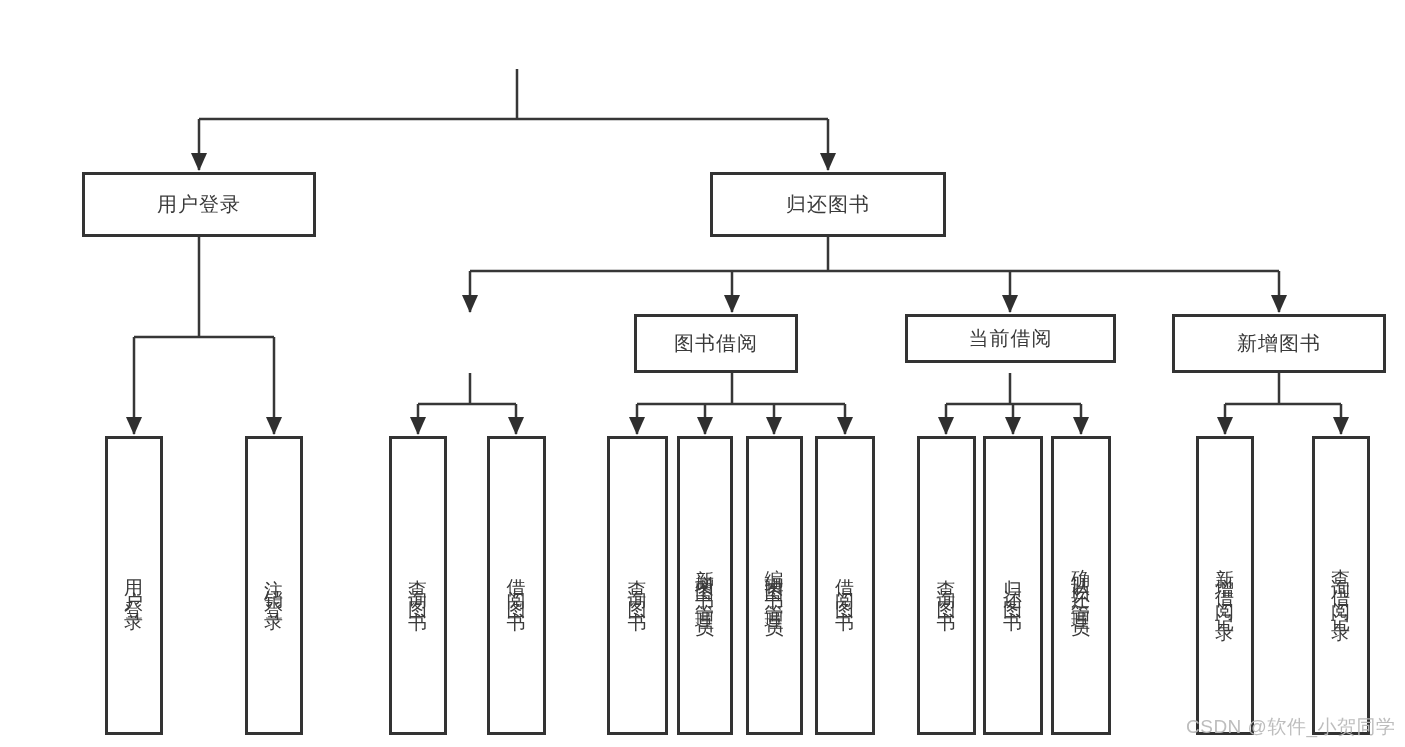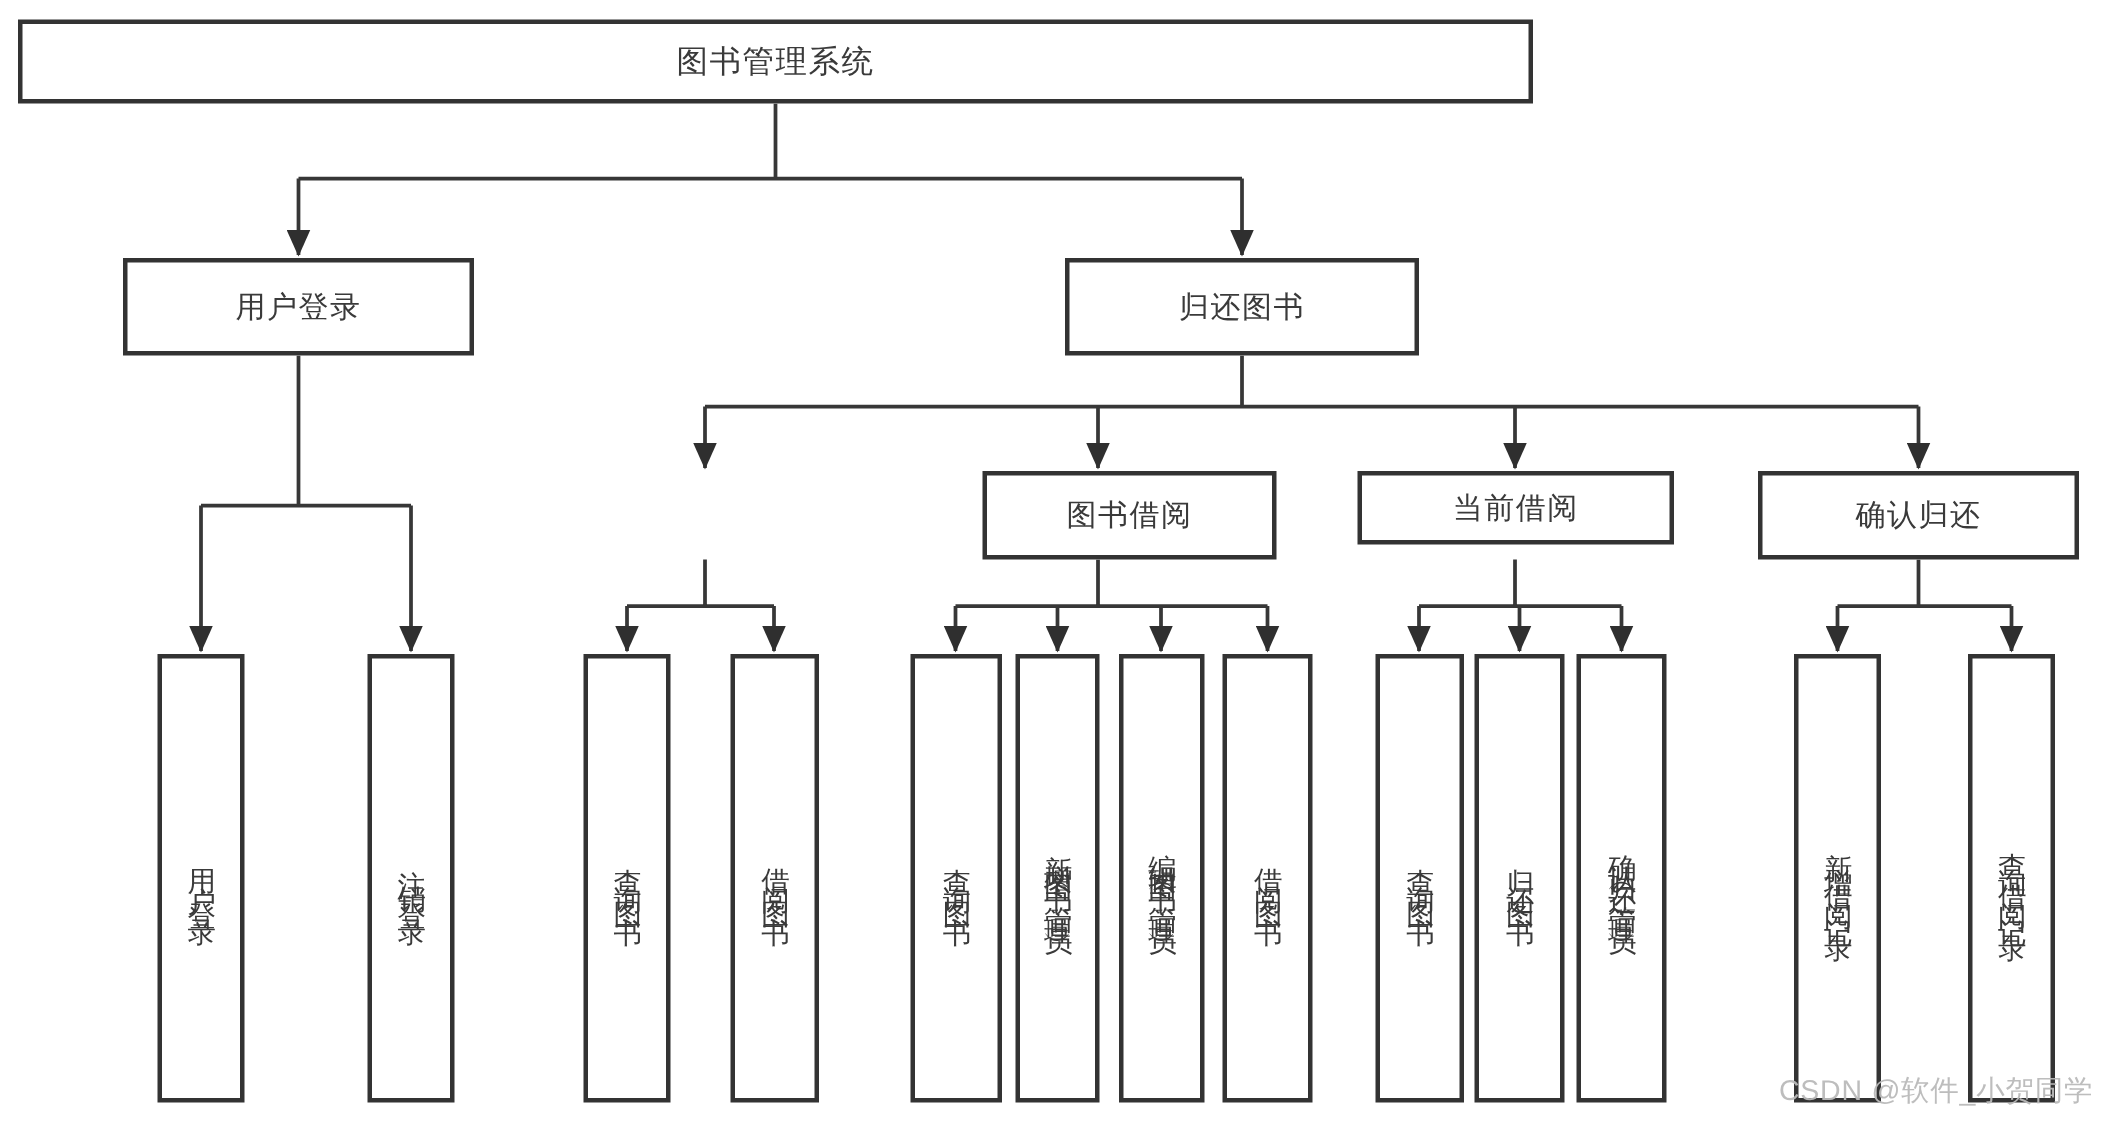--- a/index.html
+++ b/index.html
@@ -115,39 +115,36 @@
       <line class="edge" x1="1081" y1="404" x2="1081" y2="434" marker-end="url(#arrow)"></line>
     </g>
 
     <g>
       <path class="edge" d="M1279,373 V404 M1225,404 H1341"></path>
       <line class="edge" x1="1225" y1="404" x2="1225" y2="434" marker-end="url(#arrow)"></line>
       <line class="edge" x1="1341" y1="404" x2="1341" y2="434" marker-end="url(#arrow)"></line>
     </g>
   </svg>
 
-  <div class="box hbox root" style="left:12px;top:13px;width:1010px;height:56px">
-    <span class="lbl">图书管理系统</span>
-  </div>
 
   <div class="box hbox" style="left:82px;top:172px;width:234px;height:65px">
     <span class="lbl">用户登录</span>
   </div>
   <div class="box hbox" style="left:710px;top:172px;width:236px;height:65px">
     <span class="lbl">归还图书</span>
   </div>
 
-  <div class="box hbox" style="left:655px;top:314px;width:196px;height:59px">
+  <div class="box hbox" style="left:634px;top:314px;width:164px;height:59px">
     <span class="lbl">图书借阅</span>
   </div>
   <div class="box hbox" style="left:905px;top:314px;width:211px;height:49px">
     <span class="lbl">当前借阅</span>
   </div>
   <div class="box hbox" style="left:1172px;top:314px;width:214px;height:59px">
-    <span class="lbl">确认归还</span>
+    <span class="lbl">新增图书</span>
   </div>
 
   <div class="box vbox" style="left:105px;top:436px;width:58px;height:299px">
     <span class="lbl">用户登录</span>
   </div>
   <div class="box vbox" style="left:245px;top:436px;width:58px;height:299px">
     <span class="lbl">注销登录</span>
   </div>
 
   <div class="box vbox" style="left:389px;top:436px;width:58px;height:299px">

